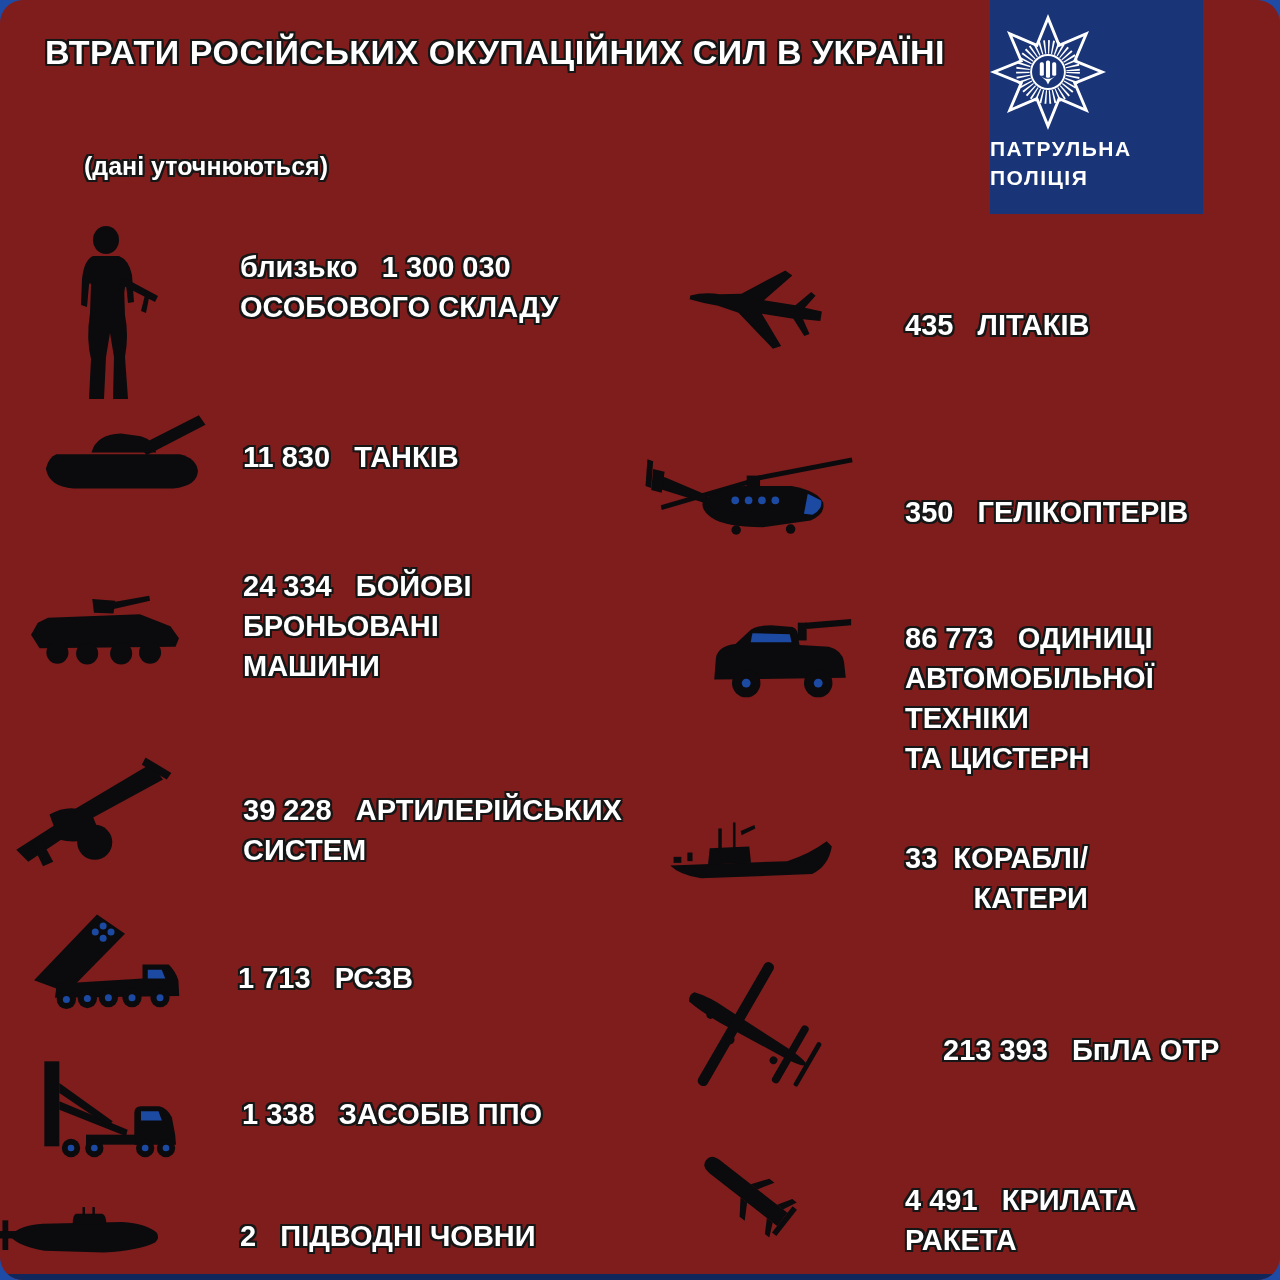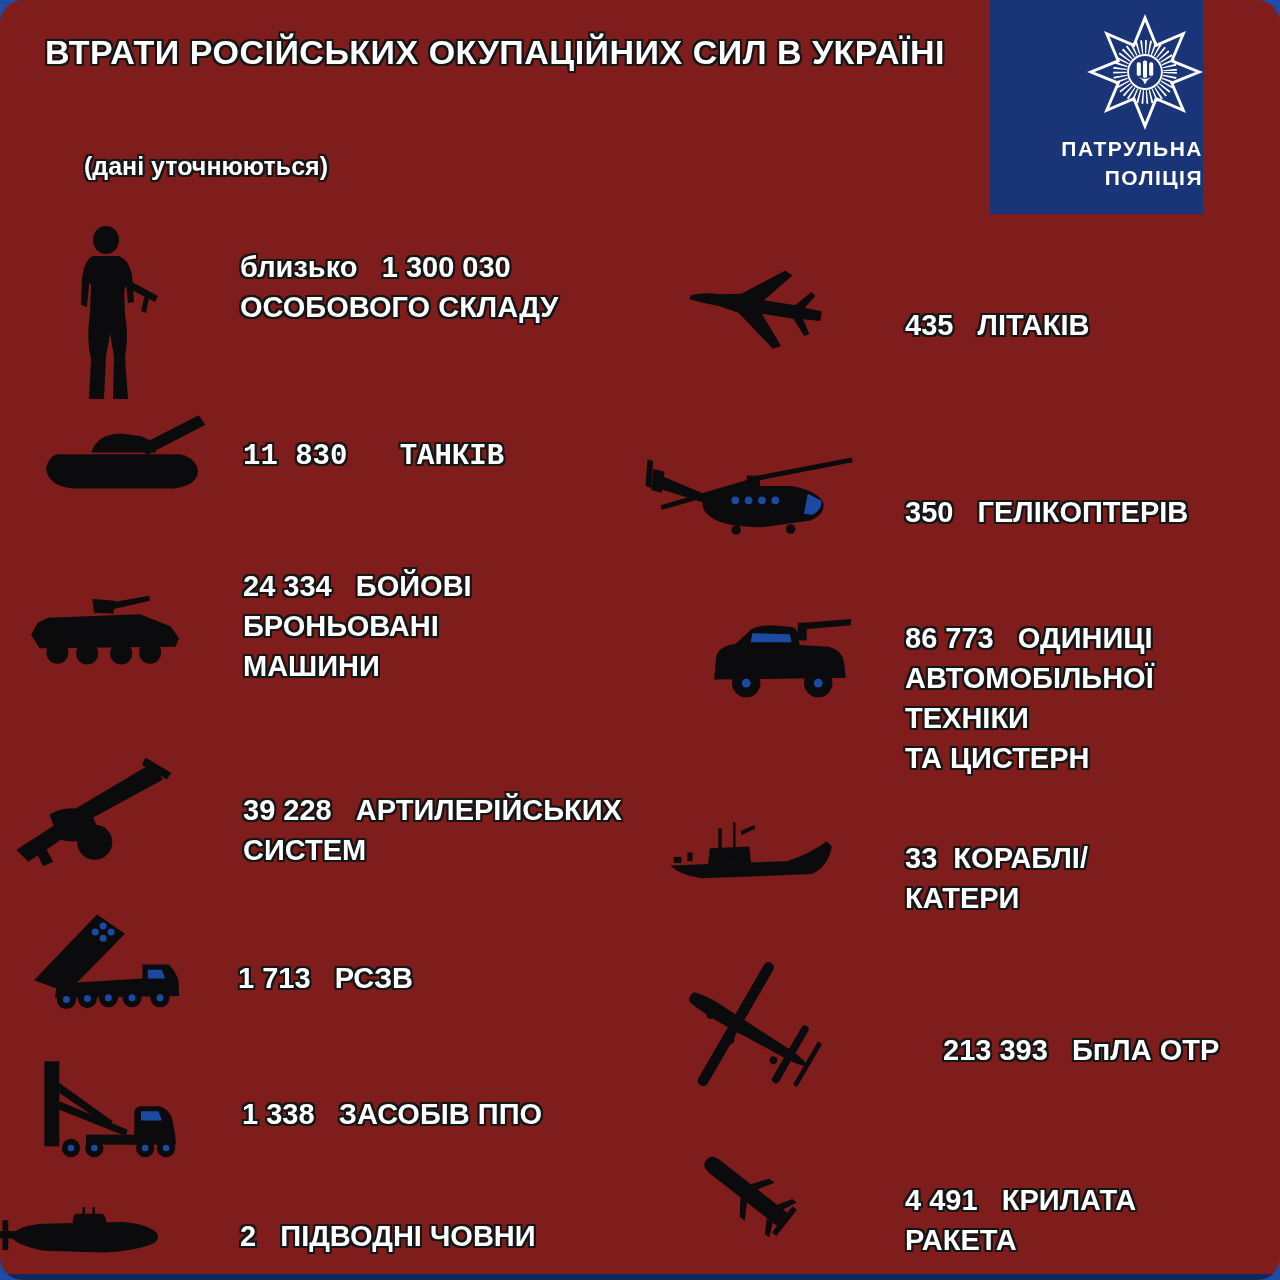--- a/index.html
+++ b/index.html
@@ -4,21 +4,21 @@
 <style>
   html,body{margin:0;padding:0;background:#1e4ba6;}
   .canvas{position:relative;width:1280px;height:1280px;background:#7f1d1d;overflow:hidden;
           font-family:"Liberation Sans", sans-serif;border-radius:23px;}
   .ol{color:#fff;font-weight:bold;
       text-shadow:-2px -2px 0 #161616,2px -2px 0 #161616,-2px 2px 0 #161616,2px 2px 0 #161616,
                   -2px 0 0 #161616,2px 0 0 #161616,0 -2px 0 #161616,0 2px 0 #161616;}
   .title-line{position:absolute;left:45px;font-size:34px;letter-spacing:.5px;white-space:pre;}
   .subtitle{position:absolute;left:48px;font-size:25px;white-space:pre;}
   .logo-panel{position:absolute;left:990px;top:0;width:213px;height:214px;background:#1a3577;
-              display:flex;flex-direction:column;align-items:flex-end;}
+              display:flex;flex-direction:column;align-items:flex-start;}
   .logo-text{color:#ffffff;font-weight:bold;font-size:21px;letter-spacing:1.5px;line-height:29px;text-align:center;}
   .stat{position:absolute;}
   .icon-box{position:absolute;}
   .icon-box svg{display:block;width:100%;height:100%;}
   .txt{position:absolute;font-size:29px;line-height:40px;white-space:pre;}
   .sil{fill:#0b0b0d;}
   .bg{fill:#1c4aa2;}
   .bottom-bar{position:absolute;left:0;bottom:0;width:1280px;height:6px;background:#10275c;}
 </style>
 </head>
@@ -61,21 +61,21 @@
   </div>
 
   <div class="stat">
     <div class="icon-box" style="left:25px;top:403px;width:190px;height:95px;">
       <svg viewBox="0 0 200 100">
         <path class="sil" d="M120,45 L183,13 L190,23 L128,55 Z"></path>
         <path class="sil" d="M70,52 Q75,33 101,32 L122,35 Q136,39 138,52 Z"></path>
         <path class="sil" d="M33,54 L163,54 Q180,58 182,71 Q182,87 156,90 L51,90 Q25,88 22,69 Q25,57 33,54 Z"></path>
       </svg>
     </div>
-    <div class="txt ol" style="left:243px;top:437px;font-family:Liberation Mono, monospace;">11 830   ТАНКІВ</div>
+    <div class="txt ol" style="left:243px;top:437px;">11 830   ТАНКІВ</div>
   </div>
 
   <div class="stat">
     <div class="icon-box" style="left:20px;top:583px;width:170px;height:95px;">
       <svg viewBox="0 0 200 100">
         <path class="sil" d="M85,13 L112,15 L110,30 L87,29 Z"></path>
         <path class="sil" d="M107,17 L152,9 L153,15 L109,25 Z"></path>
         <path class="sil" d="M33,35 L141,31 L177,45 L187,59 L183,69 L23,71 L13,55 L21,41 Z"></path>
         <circle class="sil" cx="44" cy="76" r="13"></circle>
           <circle class="sil" cx="79" cy="77" r="13"></circle>
@@ -215,21 +215,21 @@
       <svg viewBox="0 0 200 95">
         <path class="sil" d="M6,55 L142,50 Q168,42 188,27 L194,33 Q190,56 171,65 L42,70 Q17,66 6,55 Z"></path>
         <path class="sil" d="M52,35 L98,33 L100,52 L50,54 Z"></path>
         <rect class="sil" x="62" y="12" width="4" height="27"></rect>
         <rect class="sil" x="79" y="5" width="3" height="32"></rect>
         <path class="sil" d="M88,15 L104,8 L105,12 L89,20 Z"></path>
         <rect class="sil" x="10" y="45" width="9" height="7"></rect>
         <rect class="sil" x="26" y="40" width="6" height="10"></rect>
       </svg>
     </div>
-    <div class="txt ol" style="left:905px;top:838px;">33  КОРАБЛІ/<br>КАТЕРИ</div>
+    <div class="txt ol" style="left:905px;top:838px;text-align:right;">33  КОРАБЛІ/<br>КАТЕРИ</div>
   </div>
 
   <div class="stat">
     <div class="icon-box" style="left:668px;top:960px;width:165px;height:145px;">
       <svg viewBox="0 0 170 150">
         <g transform="rotate(30 85 75)">
           <path class="sil" d="M14,68 Q30,64 52,66 L132,70 Q150,72 152,75 Q150,79 132,80 L52,82 Q30,82 14,79 Q10,73 14,68 Z"></path>
           <rect class="sil" x="62" y="2" width="11" height="146" rx="5"></rect>
           <rect class="sil" x="128" y="40" width="8" height="68" rx="4"></rect>
           <rect class="sil" x="150" y="48" width="5" height="52" rx="2"></rect>

